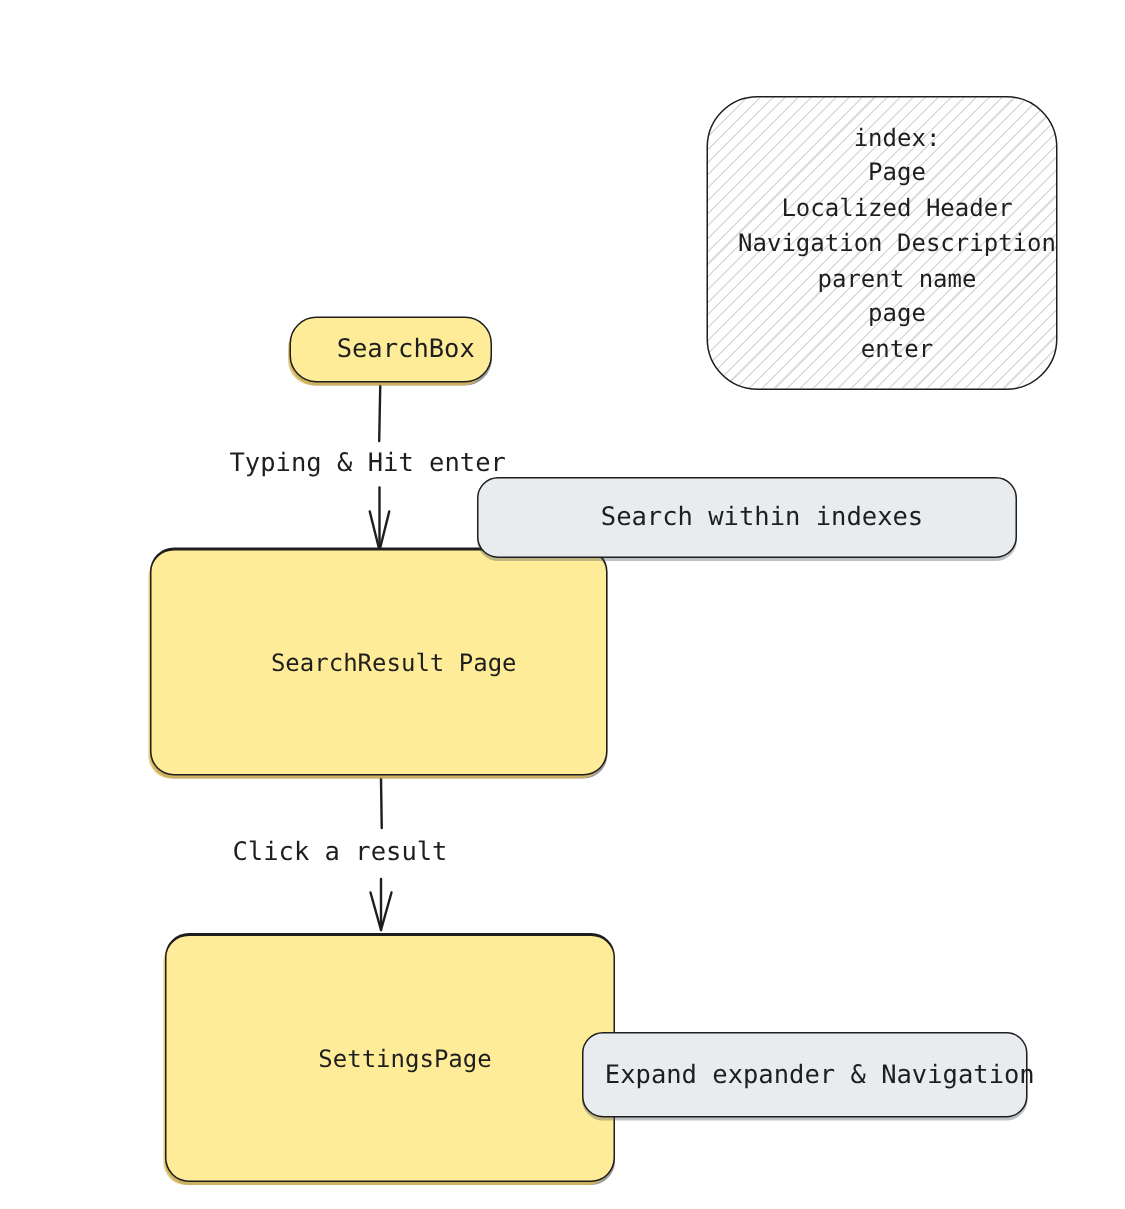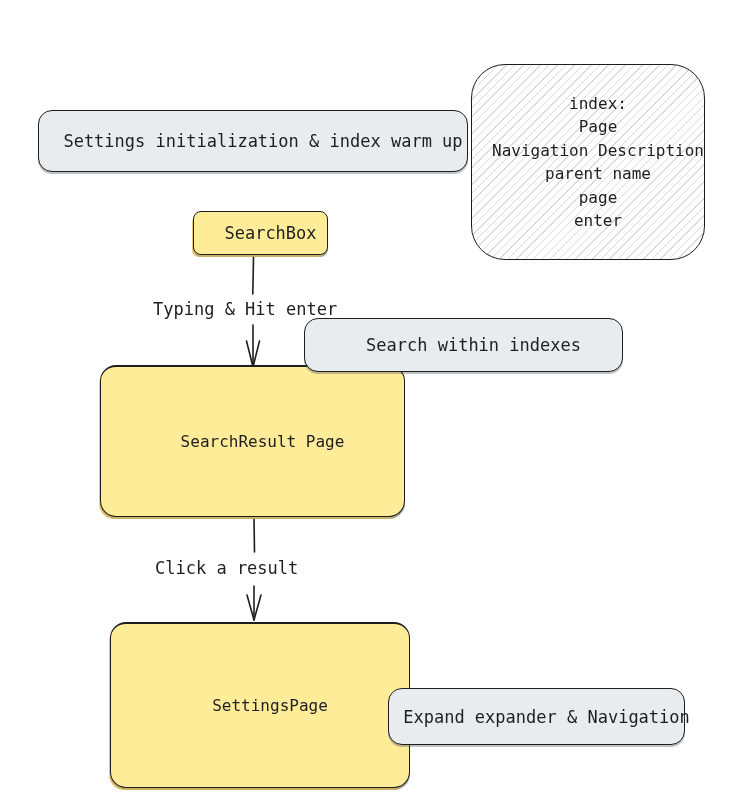--- a/index.html
+++ b/index.html
@@ -12,21 +12,21 @@
     box-sizing:border-box;border:1.7px solid #1e1e1e;text-align:center;padding-left:20px;
   }
   .gray{
     background:#e9ecef;border-radius:14px;
     box-shadow:0 2px 0 rgba(73,80,87,.35);
   }
   .yellow{
     background:#ffec99;
     box-shadow:-2px 3px 0 -1px rgba(222,184,80,.75), 0 2px 0 rgba(30,30,30,.45);
   }
-  .yellow.small{border-radius:8px;}
+  .yellow.small{border-radius:18px;}
   .yellow.big{border-radius:16px;border-top-width:2.4px;}
   .hatched{
     background:
       repeating-linear-gradient(135deg, rgba(216,216,216,.9) 0 1px, transparent 1px 6px),
       #ffffff;
     border-radius:34px;flex-direction:column;line-height:23.5px;font-size:16px;
   }
   .node-label{white-space:nowrap;}
   .edge-label{
     position:absolute;text-align:left;white-space:nowrap;font-size:17px;
@@ -36,46 +36,44 @@
   .f16{font-size:16px;}
   .arrow-svg{position:absolute;overflow:visible;}
   .arrow-svg path{stroke:#1e1e1e;stroke-width:1.6;fill:none;stroke-linecap:round;}
   .note-line{white-space:nowrap;}
 </style>
 </head>
 <body>
 
 <div class="canvas">
 
-  <div class="node gray f17" style="left:38px;top:110px;width:430px;height:62px;z-index:1;">
-    <span class="node-label">Settings initialization &amp; index warm up</span>
-  </div>
 
   <div class="node hatched" style="left:471px;top:64px;width:234px;height:196px;z-index:2;">
     <div class="note-line">index:</div>
     <div class="note-line">Page</div>
+    <div class="note-line">Localized Header</div>
     <div class="note-line">Navigation Description</div>
     <div class="note-line">parent name</div>
     <div class="note-line">page</div>
     <div class="note-line">enter</div>
   </div>
 
   <div class="node yellow small f17" style="left:193px;top:211px;width:135px;height:44px;z-index:1;">
     <span class="node-label">SearchBox</span>
   </div>
 
   <svg class="arrow-svg" style="left:233px;top:256px;" width="40" height="114" viewBox="0 0 40 114">
     <path d="M20.5 1 L19.8 38"></path>
     <path d="M20 69 L20 109"></path>
     <path d="M13.5 85 L20 111"></path>
     <path d="M26.5 85 L20 111"></path>
   </svg>
   <div class="edge-label" style="left:153px;top:297px;width:200px;height:24px;line-height:24px;z-index:3;">Typing &amp; Hit enter</div>
 
-  <div class="node gray f17" style="left:304px;top:318px;width:319px;height:54px;z-index:4;">
+  <div class="node gray f17" style="left:318px;top:318px;width:360px;height:54px;z-index:4;">
     <span class="node-label">Search within indexes</span>
   </div>
 
   <div class="node yellow big f16" style="left:100px;top:365px;width:305px;height:152px;z-index:2;">
     <span class="node-label">SearchResult Page</span>
   </div>
 
   <svg class="arrow-svg" style="left:234px;top:518px;" width="40" height="104" viewBox="0 0 40 104">
     <path d="M20 1 L20.5 34"></path>
     <path d="M20 68 L20 100"></path>

